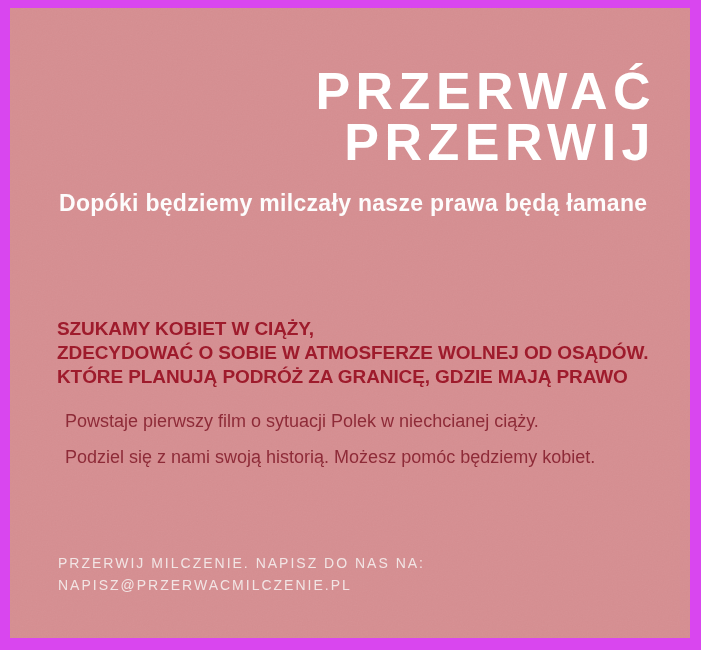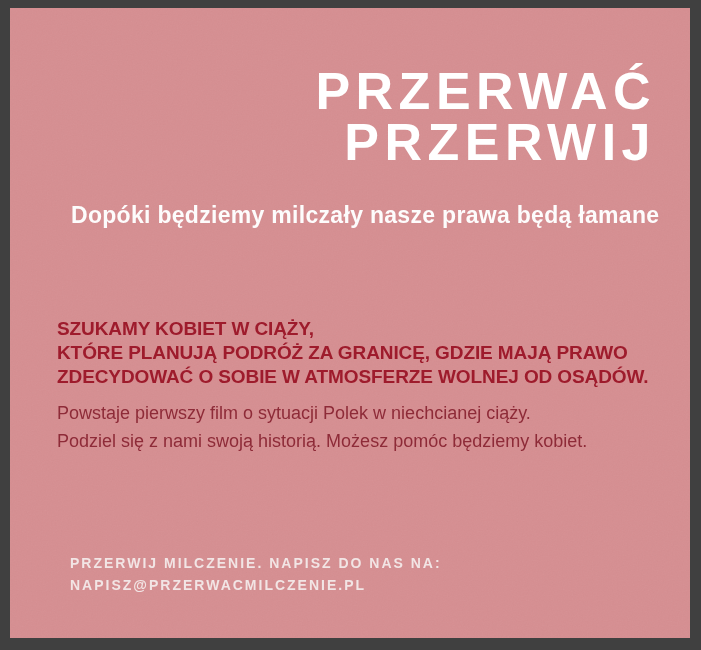--- a/index.html
+++ b/index.html
@@ -2,52 +2,52 @@
 <html><head>
 <meta charset="utf-8">
 <style>
   html,body{margin:0;padding:0;}
   body{
     width:701px;height:650px;
     background:#ebebed;
     font-family:"Liberation Sans","DejaVu Sans",sans-serif;
     position:relative;overflow:hidden;
   }
-  .stage{position:absolute;inset:0;background:#404040;padding-left:17px;}
+  .stage{position:absolute;inset:0;background:#d946ef;padding-left:17px;}
   .poster{
     position:absolute;left:10px;top:8px;width:680px;height:630px;
     background:#d68e91;overflow:hidden;
   }
   .grain{position:absolute;inset:0;width:100%;height:100%;opacity:.06;pointer-events:none;}
   .title{
     position:absolute;top:58px;right:34px;margin:0;
     text-align:right;color:#ffffff;
     font-size:52px;line-height:51px;font-weight:900;
     letter-spacing:5.5px;white-space:nowrap;
   }
   .title span{display:block;}
   .subtitle{
-    position:absolute;left:45px;top:178px;margin:16px;
+    position:absolute;left:45px;top:178px;margin:4px;
     color:#fdfcfc;font-size:23px;font-weight:700;
     letter-spacing:.3px;white-space:nowrap;
   }
   .callout{
     position:absolute;left:47px;top:309px;
     color:#9e1b2c;font-weight:800;font-size:19px;line-height:24px;
     letter-spacing:-.1px;
   }
   .callout p{margin:0;white-space:nowrap;}
   .body-text{
     position:absolute;left:47px;top:391px;
     color:#8e2b38;font-weight:400;font-size:18px;line-height:28px;
   }
-  .body-text p{margin:0;white-space:nowrap;}
+  .body-text p{margin:8px;white-space:nowrap;}
   .footer{
-    position:absolute;left:60px;top:544px;
-    color:#f2e5e5;font-weight:700;font-size:14px;line-height:22px;
+    position:absolute;left:48px;top:544px;
+    color:#f2e5e5;font-weight:400;font-size:14px;line-height:22px;
     letter-spacing:2px;
   }
   .footer p{margin:0;white-space:nowrap;}
 </style>
 </head>
 <body>
 
 <div class="stage">
   <div class="poster">
 
@@ -61,22 +61,22 @@
 
     <h1 class="title">
       <span>PRZERWAĆ</span>
       <span>PRZERWIJ</span>
     </h1>
 
     <p class="subtitle">Dopóki będziemy milczały nasze prawa będą łamane</p>
 
     <section class="callout">
       <p>SZUKAMY KOBIET W CIĄŻY,</p>
+      <p>ZDECYDOWAĆ O SOBIE W ATMOSFERZE WOLNEJ OD OSĄDÓW.</p>
       <p>KTÓRE PLANUJĄ PODRÓŻ ZA GRANICĘ, GDZIE MAJĄ PRAWO</p>
-      <p>ZDECYDOWAĆ O SOBIE W ATMOSFERZE WOLNEJ OD OSĄDÓW.</p>
     </section>
 
     <section class="body-text">
       <p>Powstaje pierwszy film o sytuacji Polek w niechcianej ciąży.</p>
       <p>Podziel się z nami swoją historią. Możesz pomóc będziemy kobiet.</p>
     </section>
 
     <footer class="footer">
       <p>PRZERWIJ MILCZENIE. NAPISZ DO NAS NA:</p>
       <p>NAPISZ@PRZERWACMILCZENIE.PL</p>

